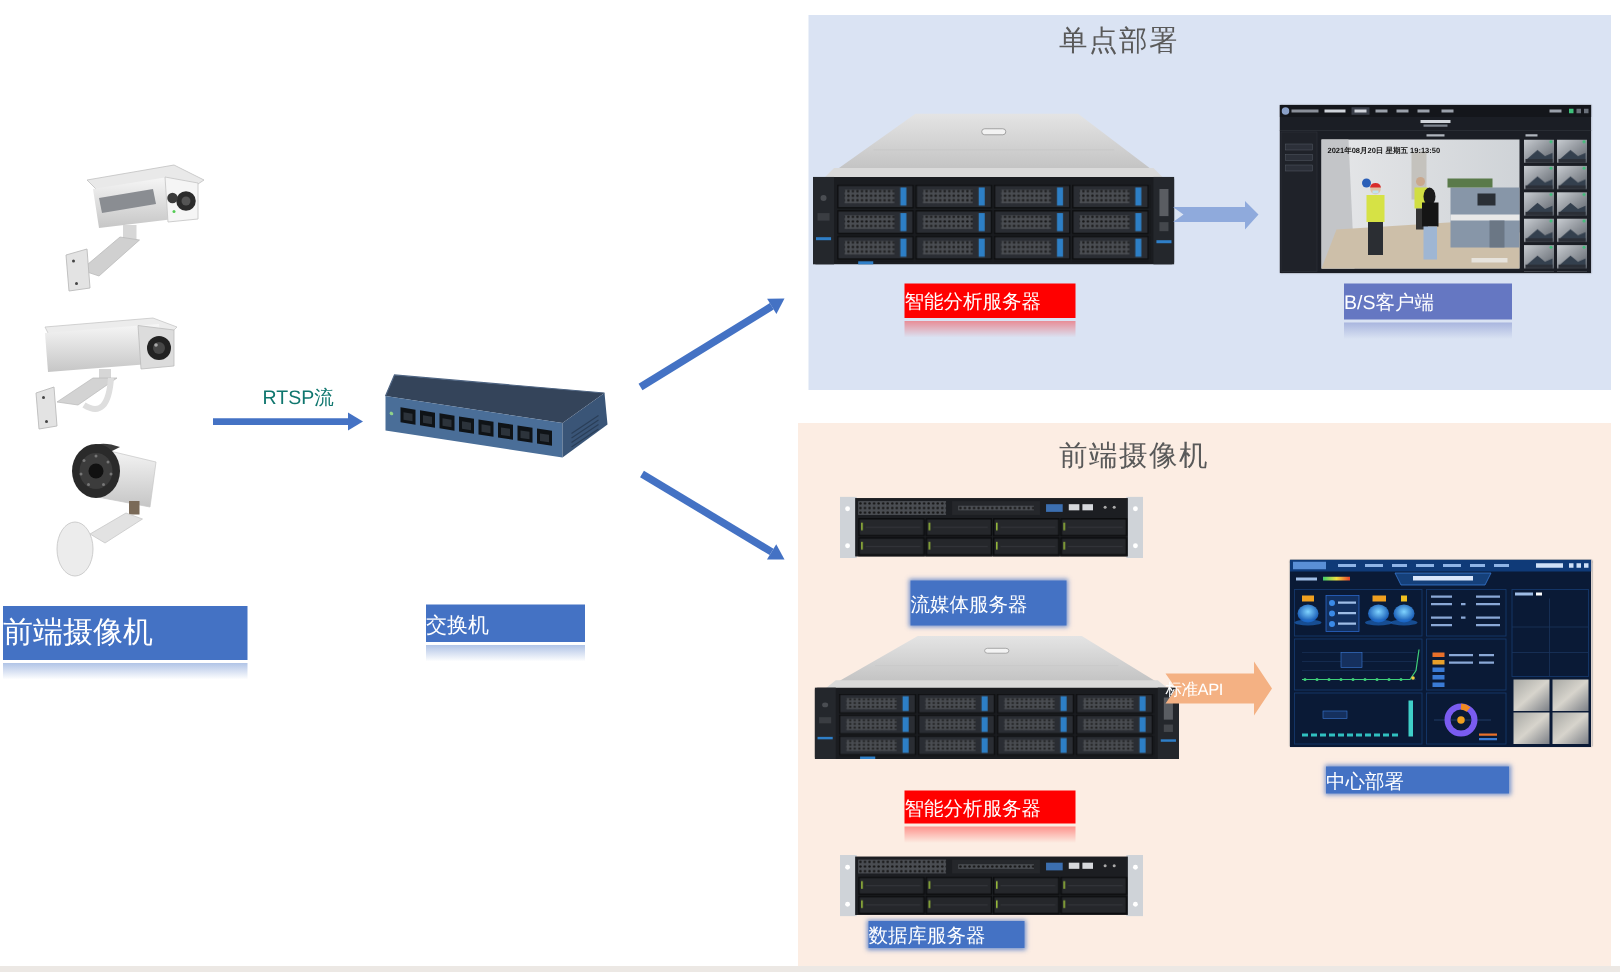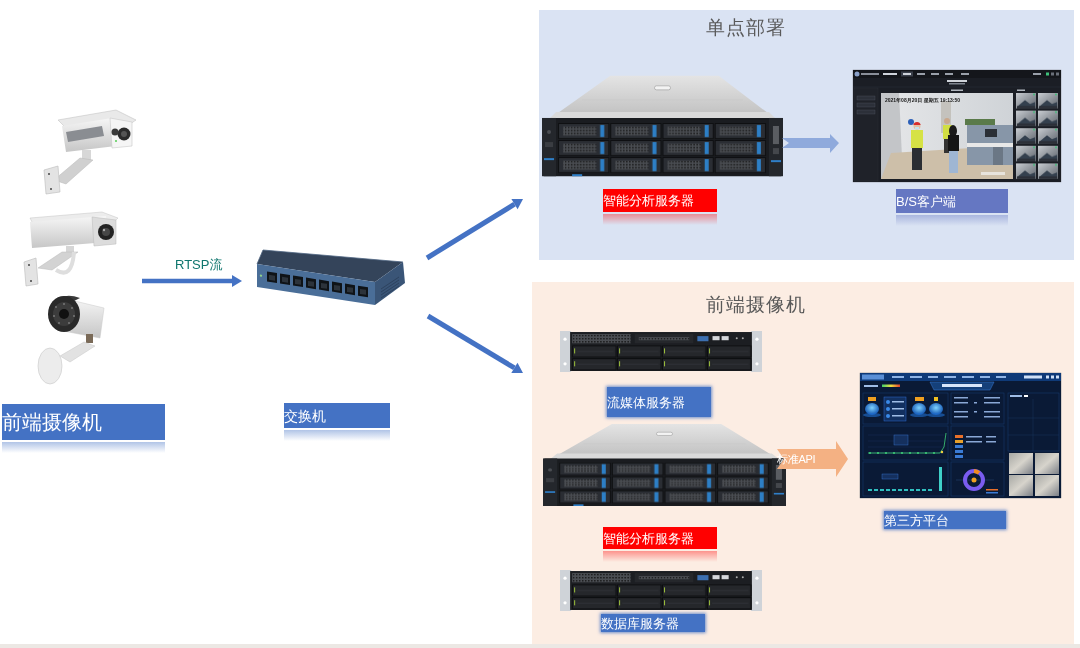--- a/index.html
+++ b/index.html
@@ -323,21 +323,21 @@
 
 <div class="label red" style="left:603px;top:527px;width:114px;height:22px;font-size:13px">
   <span>智能分析服务器</span>
   <div class="reflect red"></div>
 </div>
 
 <svg class="device" style="left:560px;top:570px;width:202px;height:41px" viewBox="0 0 200 40" preserveAspectRatio="none">
     <use href="#srv1u"></use>
   </svg>
 
-<div class="label blue glow" style="left:601px;top:614px;width:104px;height:18px;font-size:13px">
+<div class="label blue glow" style="left:579px;top:614px;width:104px;height:18px;font-size:13px">
   <span>数据库服务器</span>
 </div>
 
 <div class="screen platform-screen">
   <svg viewBox="0 0 201 125" preserveAspectRatio="none">
     <rect width="201" height="125" fill="#0a1a36"></rect>
     <g>
       <rect width="201" height="8" fill="#0f3a78"></rect>
       <rect x="2" y="1.5" width="22" height="5" fill="#5a8fd6"></rect>
       <g fill="#8fb4e6">
@@ -474,21 +474,21 @@
       </g>
       <rect x="149" y="80" width="24" height="21" fill="url(#dashThumb)"></rect>
       <rect x="175" y="80" width="24" height="21" fill="url(#dashThumb)"></rect>
       <rect x="149" y="102" width="24" height="21" fill="url(#dashThumb)"></rect>
       <rect x="175" y="102" width="24" height="21" fill="url(#dashThumb)"></rect>
     </g>
   </svg>
 </div>
 
 <div class="label blue glow" style="left:884px;top:511px;width:122px;height:18px;font-size:13px">
-  <span>第三方平台</span>
+  <span>中心部署</span>
 </div>
 
 <svg class="overlay" viewBox="0 0 1080 648">
   <g>
     <line x1="142" y1="281" x2="233" y2="281" stroke="#4472C4" stroke-width="4.5"></line>
     <polygon points="232,275 242,281 232,287" fill="#4472C4"></polygon>
   </g>
   <g>
     <line x1="427" y1="258" x2="514.5" y2="204.2" stroke="#4472C4" stroke-width="5"></line>
     <polygon points="523,199 517.6,209.3 511.4,199.1" fill="#4472C4"></polygon>

